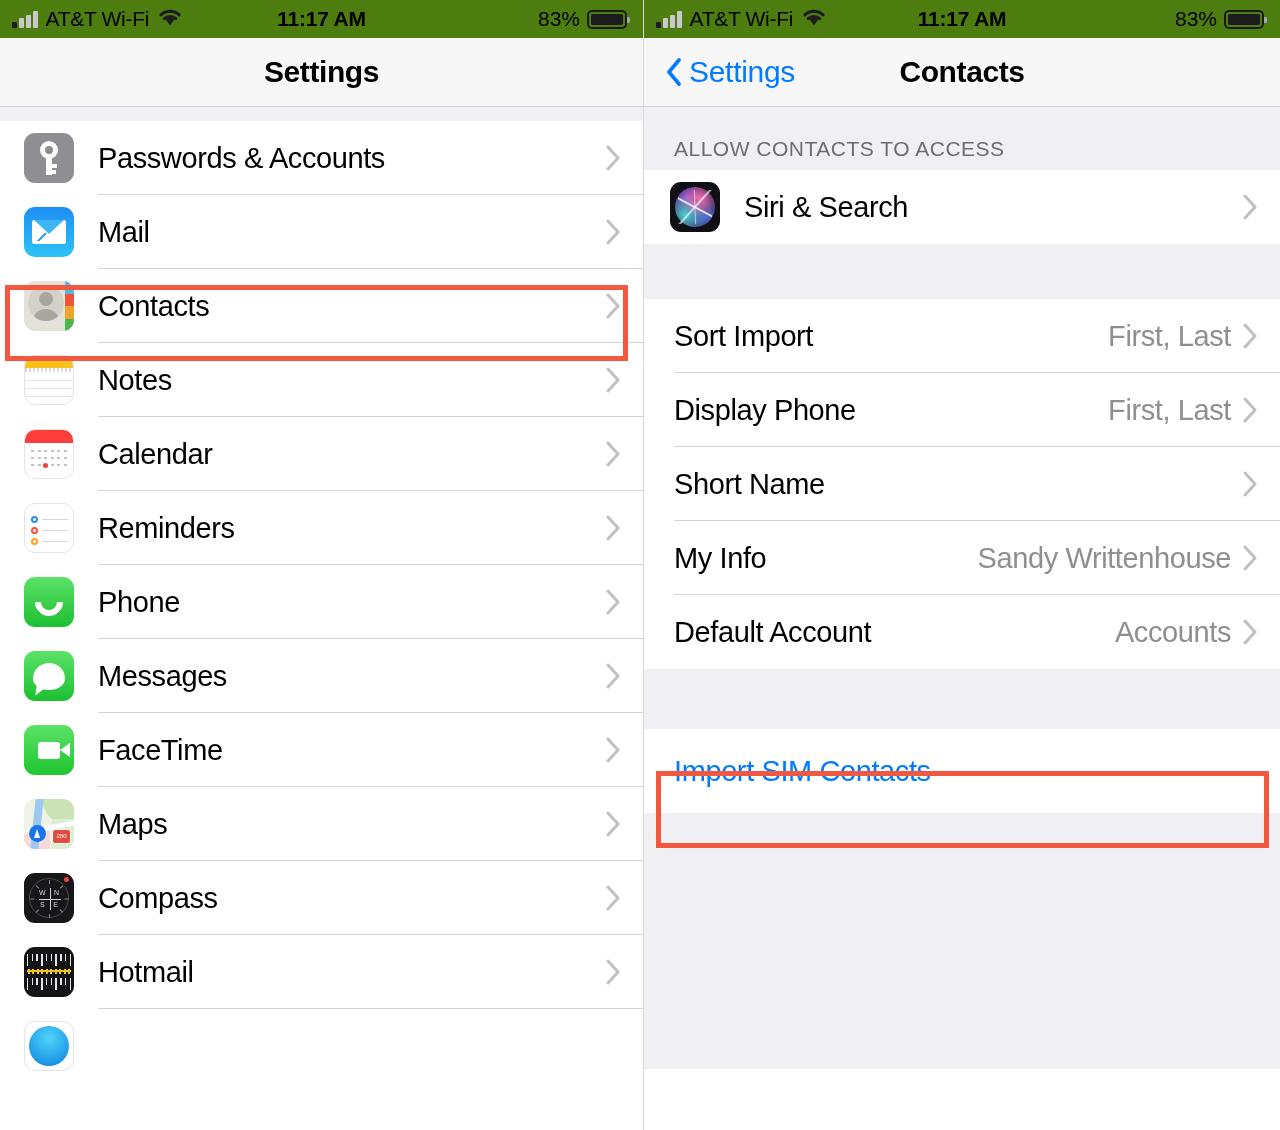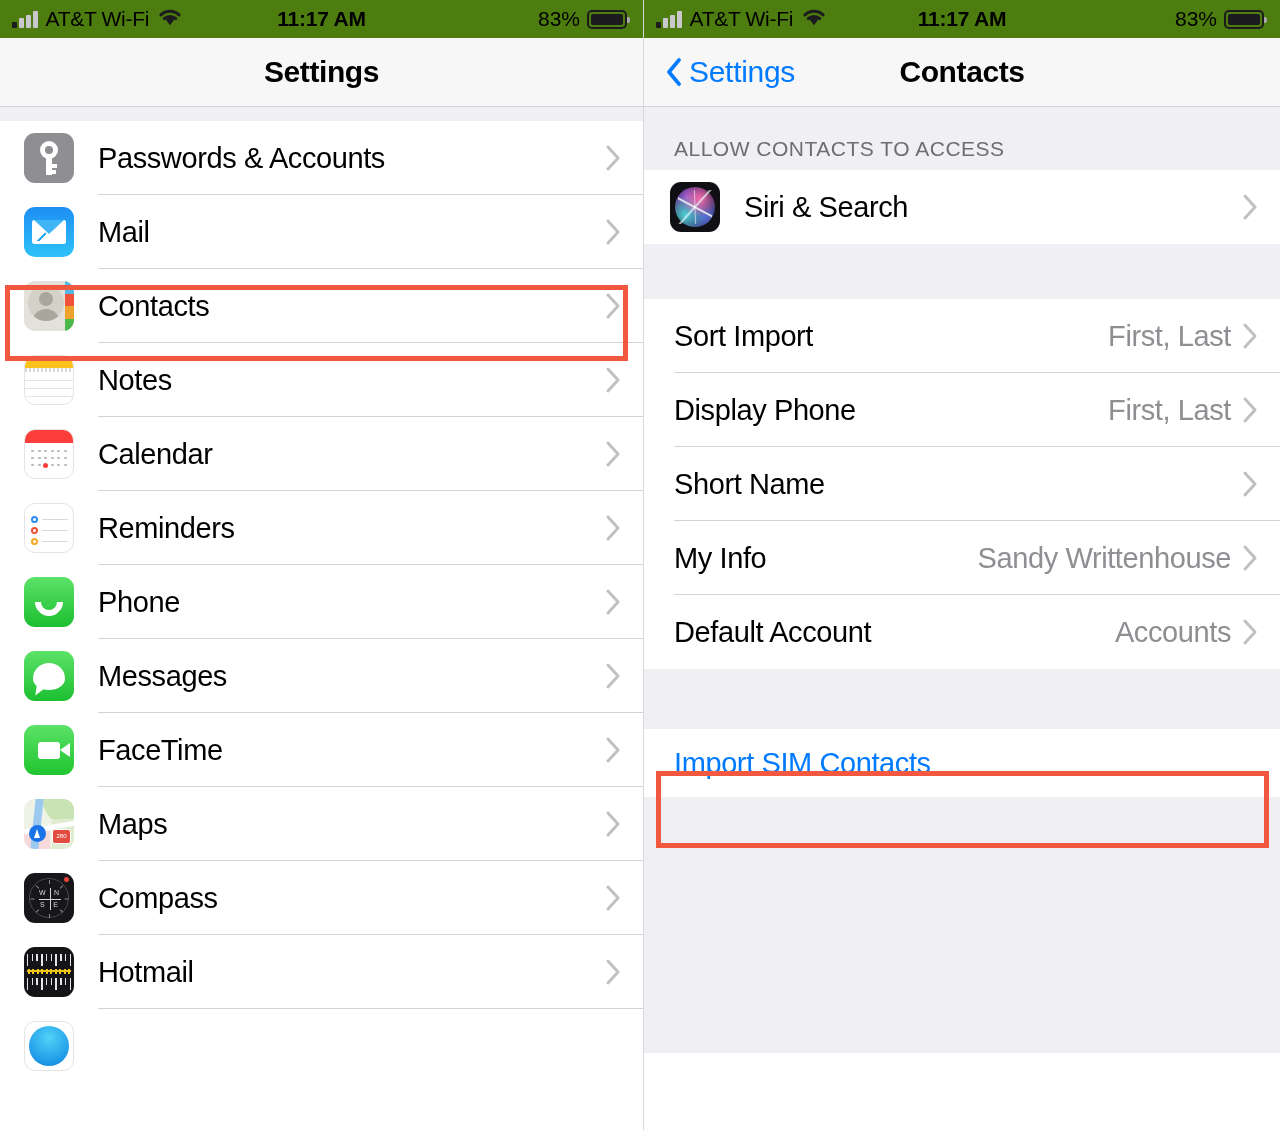--- a/index.html
+++ b/index.html
@@ -103,21 +103,21 @@
   }
   .row-value + .chev { margin-left: 0; }
   .chev svg { display: block; }
 
   .section-header {
     padding: 30px 0 9px 30px;
     font-size: 21px; color: #6d6d72; letter-spacing: 0.5px;
     background: #efeff4;
   }
   .link-row {
-    height: 68px; display: flex; align-items: center; padding-left: 30px;
+    height: 84px; display: flex; align-items: center; padding-left: 30px;
     background: #fff; font-size: 29px; color: #007aff; letter-spacing: -0.4px;
   }
   .filler { background: #efeff4; width: 100%; flex: 1 1 auto; }
   .hl-box {
     position: absolute; border: 5px solid #f2573f; box-sizing: border-box;
     pointer-events: none; z-index: 30;
   }
 
   
   .ic-pw { background: #8e8e93; display: flex; align-items: center; justify-content: center; }

